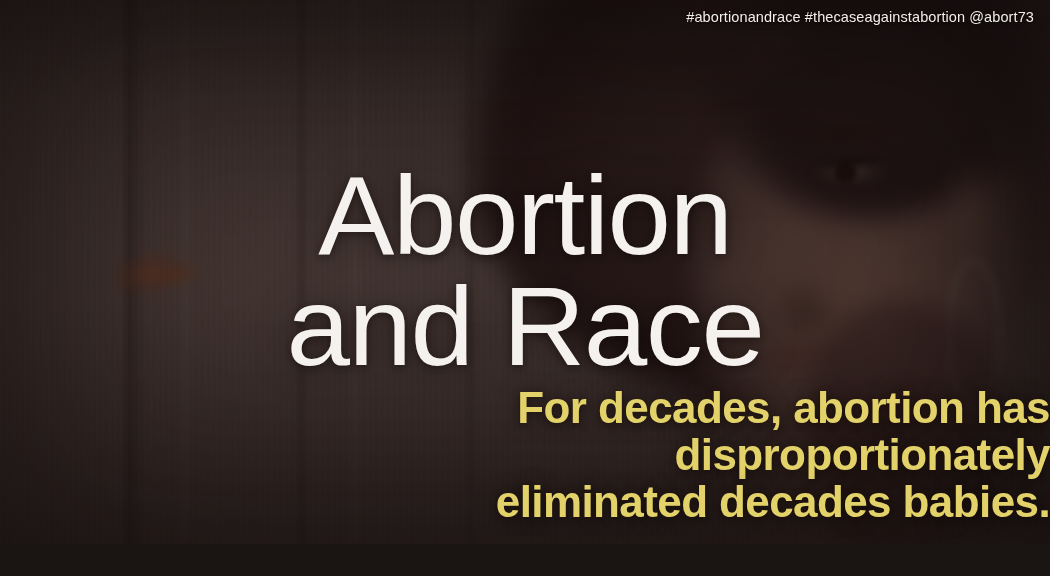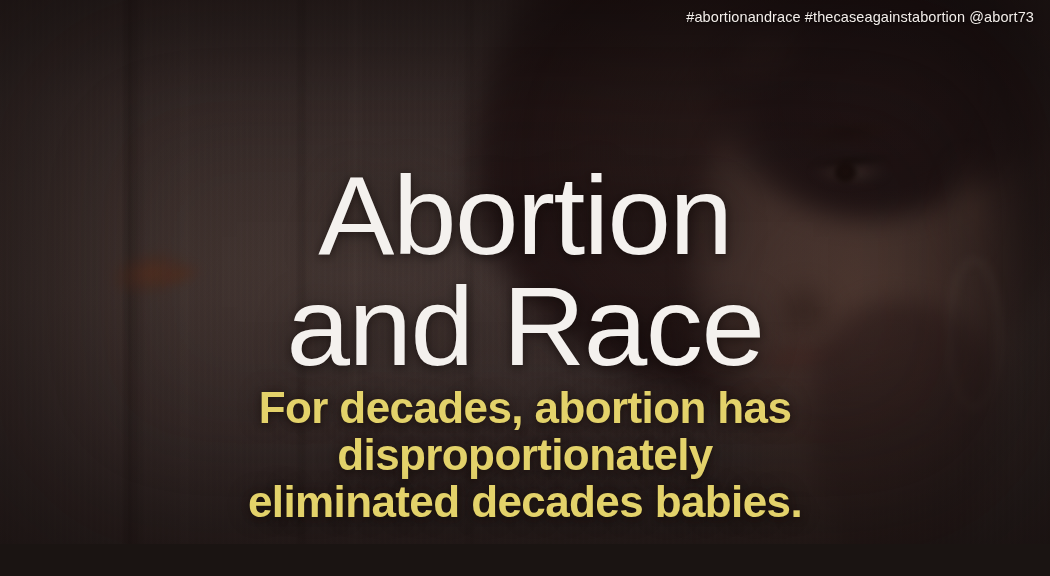--- a/index.html
+++ b/index.html
@@ -246,21 +246,21 @@
     font-stretch: normal;
     transform: scaleX(1.02);
   }
   .headline .hl-line { display: block; }
 
   .subhead {
     position: absolute;
     left: 0;
     right: 0;
     top: 341px;
-    text-align: center;
+    text-align: right;
     font-size: 44px;
     line-height: 1.065;
     font-weight: 700;
     letter-spacing: -0.6px;
     color: #e3d26a;
     text-shadow: 0 2px 7px rgba(20,12,8,.62), 0 0 22px rgba(20,12,8,.40);
     font-family: "Liberation Sans", sans-serif;
   }
   .subhead .sub-line { display: block; }
 </style>

